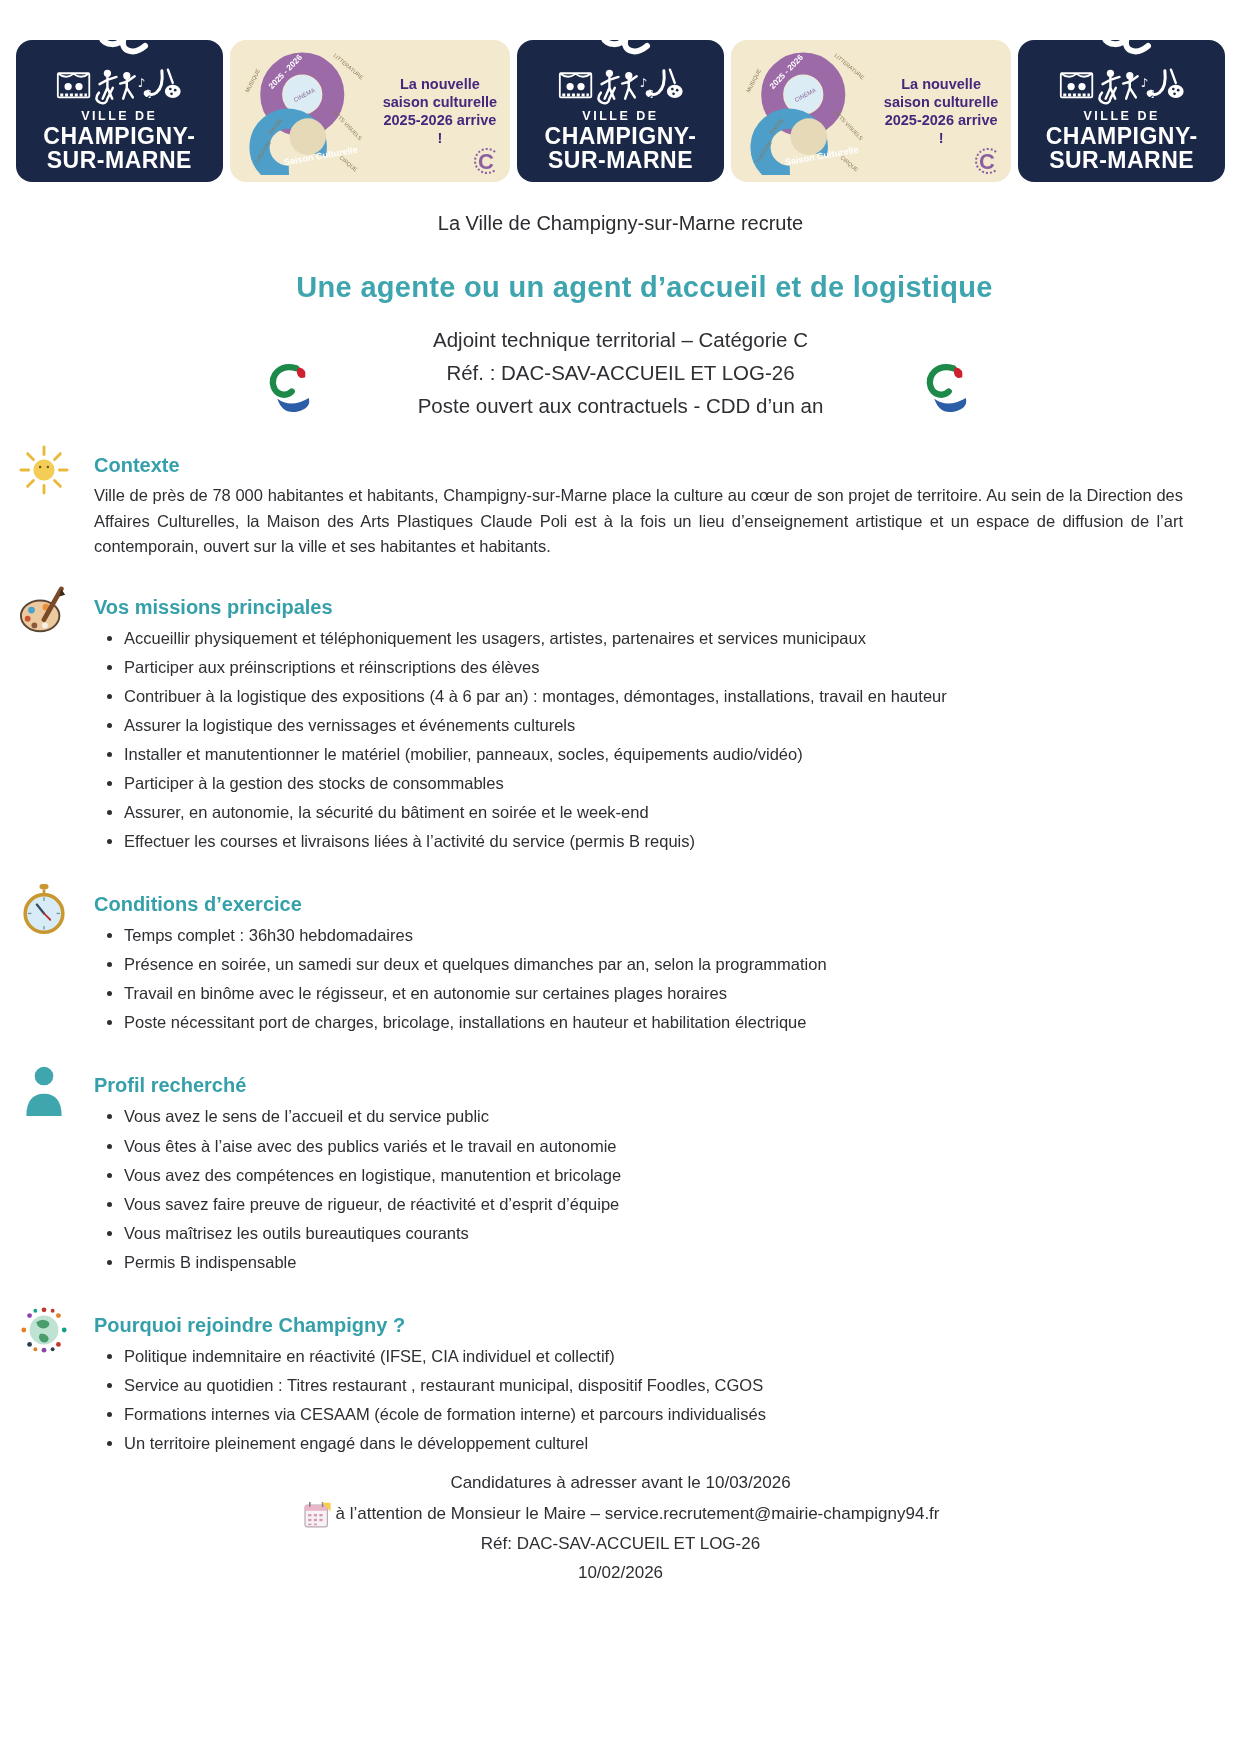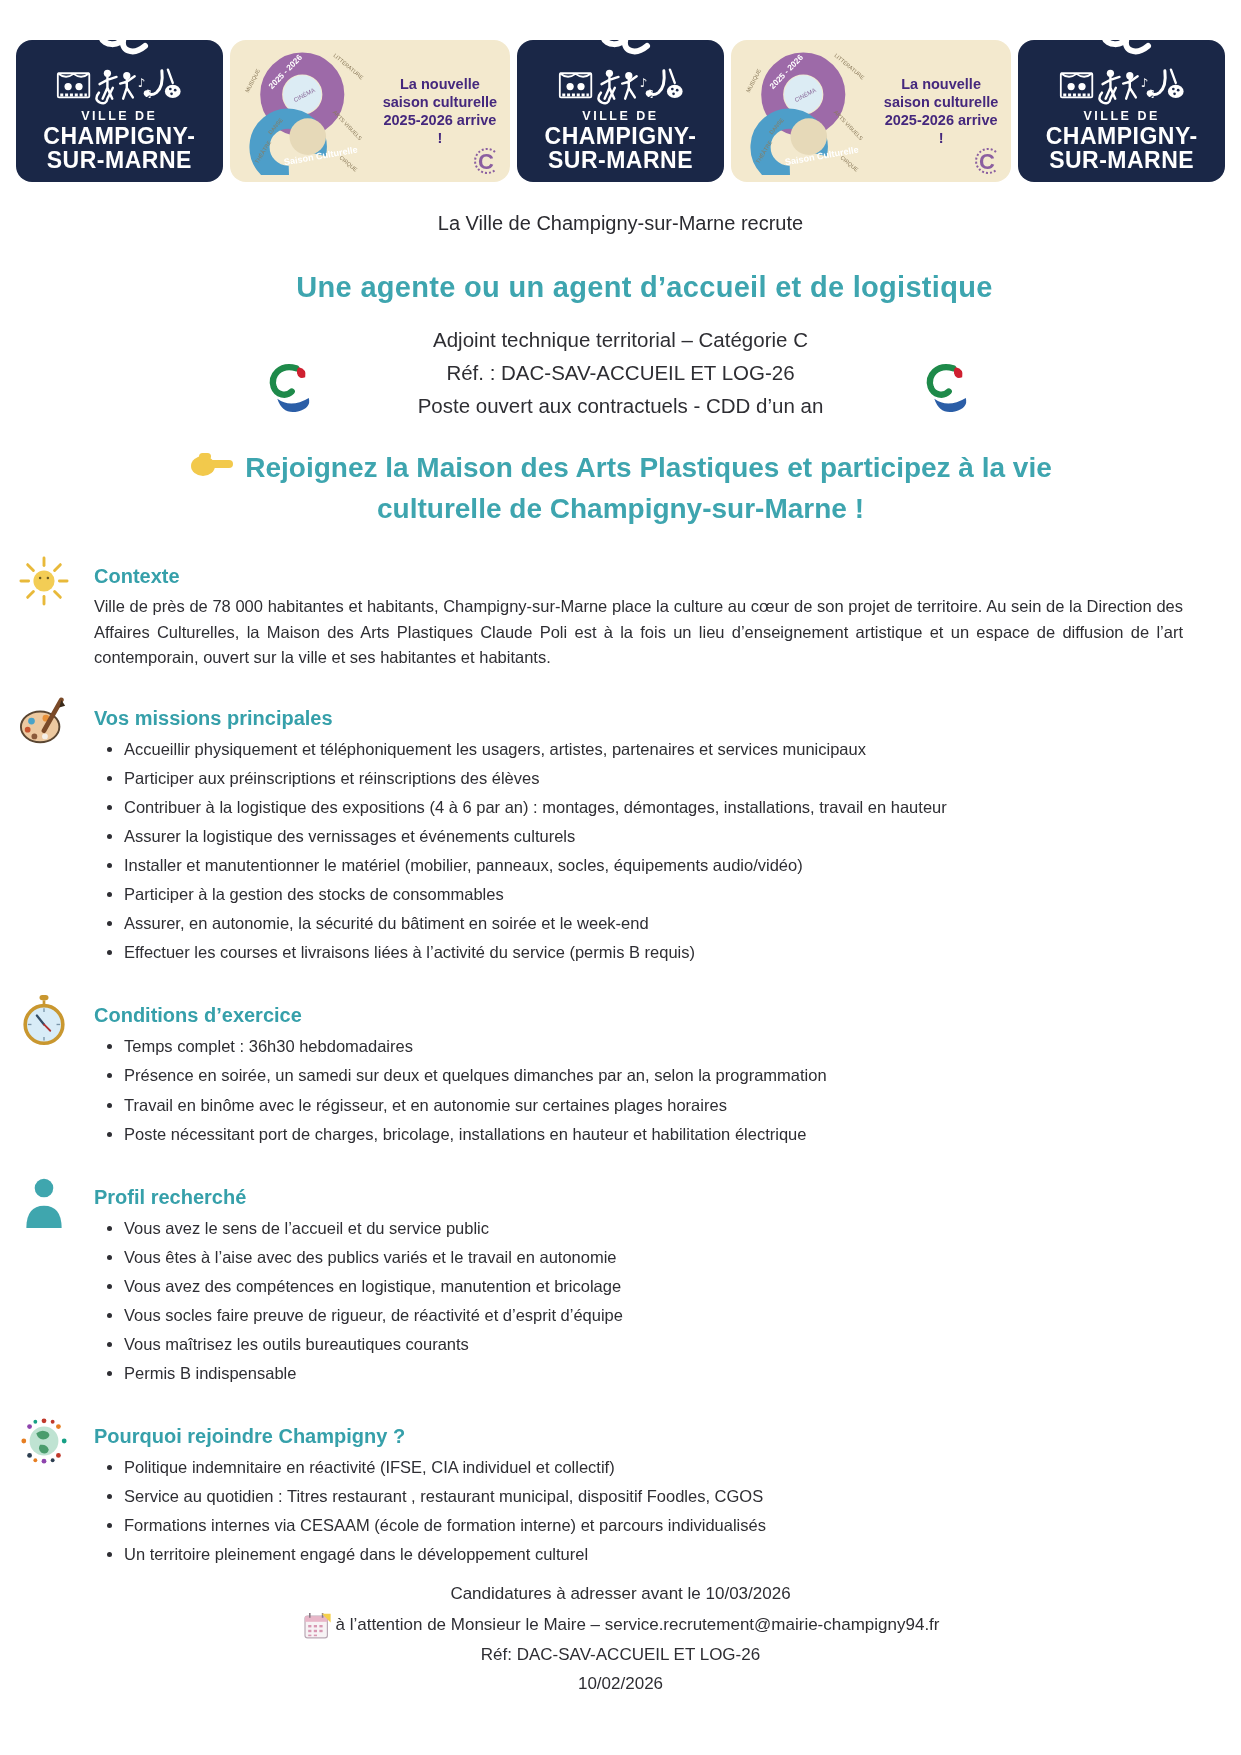--- a/index.html
+++ b/index.html
@@ -235,30 +235,20 @@
       <path d="M38 8 C20 3 9 16 13 29 C16 38 27 40 33 34" stroke="#1e8a4a" stroke-width="7" fill="none" stroke-linecap="round"></path>
       <path d="M41 7 q9 2 7 11 q-7 3 -9 -4 q-1 -5 2 -7z" fill="#cf2030"></path>
       <path d="M17 42 q15 11 35 -1 q3 11 -12 15 q-17 4 -23 -14z" fill="#2b5ea7"></path>
     </svg>
     <svg class="side-logo right" viewBox="0 0 60 60">
       <path d="M38 8 C20 3 9 16 13 29 C16 38 27 40 33 34" stroke="#1e8a4a" stroke-width="7" fill="none" stroke-linecap="round"></path>
       <path d="M41 7 q9 2 7 11 q-7 3 -9 -4 q-1 -5 2 -7z" fill="#cf2030"></path>
       <path d="M17 42 q15 11 35 -1 q3 11 -12 15 q-17 4 -23 -14z" fill="#2b5ea7"></path>
     </svg>
 
-    <div class="tagline">
-      <div>
-        <svg class="hand-icon" viewBox="0 0 46 30">
-          <ellipse cx="14" cy="15" rx="12" ry="10" fill="#f2c94c"></ellipse>
-          <rect x="14" y="9" width="30" height="8" rx="4" fill="#f2c94c"></rect>
-          <rect x="10" y="2" width="12" height="7" rx="3.5" fill="#f2c94c"></rect>
-        </svg><span>Rejoignez la Maison des Arts Plastiques et participez à la vie</span>
-      </div>
-      <div>culturelle de Champigny-sur-Marne !</div>
-    </div>
   </div>
 
   <div class="sections">
 
     <section class="section">
       <span class="sec-icon">
         <svg viewBox="0 0 52 52">
           <g stroke="#e8b93a" stroke-width="3" stroke-linecap="round">
             <line x1="26" y1="2" x2="26" y2="10"></line>
               <line x1="26" y1="42" x2="26" y2="50"></line>
@@ -341,21 +331,21 @@
           <circle cx="26" cy="13" r="10" fill="#3fa6ae"></circle>
           <path d="M7 56 q0 -24 19 -24 q19 0 19 24 z" fill="#3fa6ae"></path>
         </svg>
       </span>
       <div class="sec-body">
         <h2>Profil recherché</h2>
         <ul>
             <li>Vous avez le sens de l’accueil et du service public</li>
             <li>Vous êtes à l’aise avec des publics variés et le travail en autonomie</li>
             <li>Vous avez des compétences en logistique, manutention et bricolage</li>
-            <li>Vous socles faire preuve de rigueur, de réactivité et d’esprit d’équipe</li>
+            <li>Vous savez faire preuve de rigueur, de réactivité et d’esprit d’équipe</li>
             <li>Vous maîtrisez les outils bureautiques courants</li>
             <li>Permis B indispensable</li>
           </ul>
       </div>
     </section>
 
     <section class="section">
       <span class="sec-icon">
         <svg viewBox="0 0 52 52">
           <circle cx="26" cy="26" r="15" fill="#bfe3d2"></circle>

